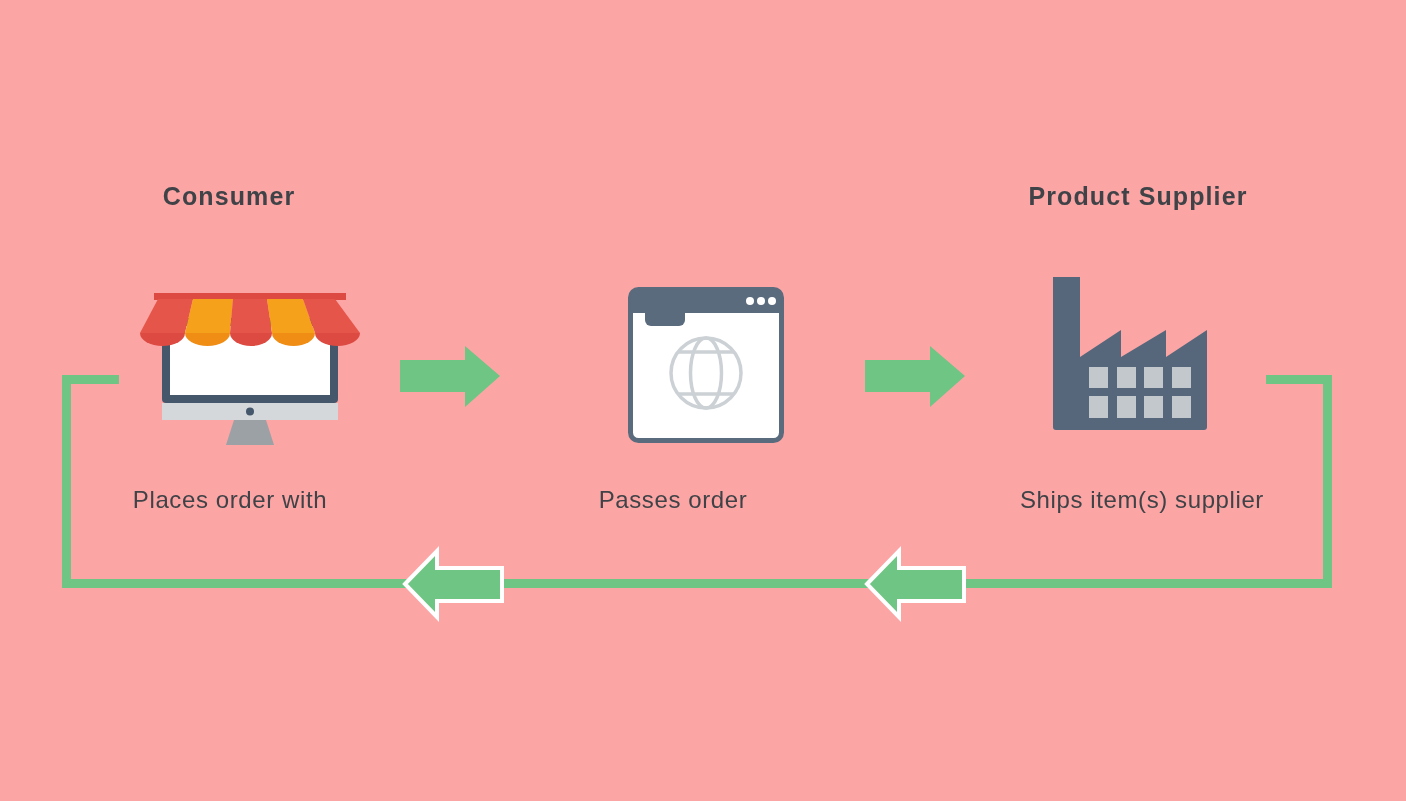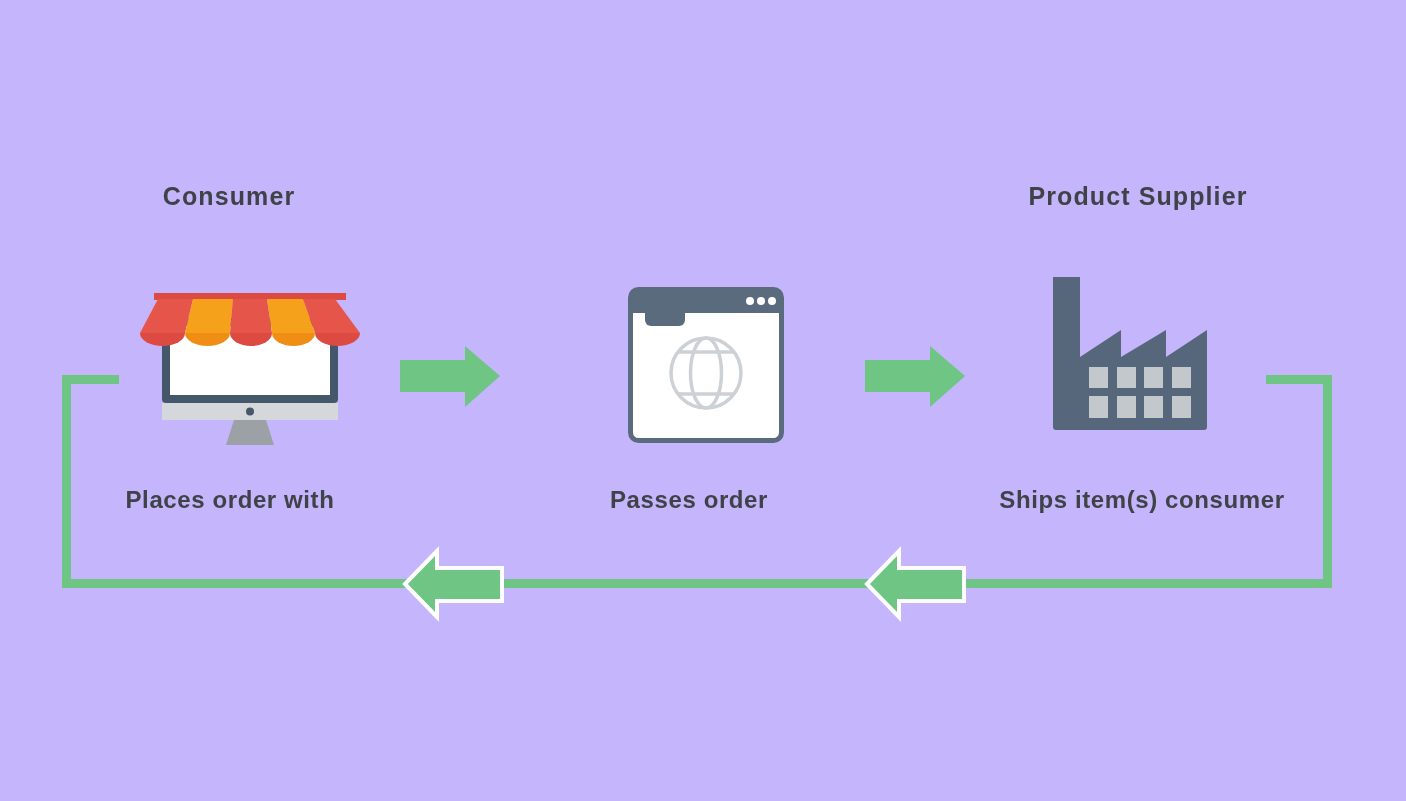--- a/index.html
+++ b/index.html
@@ -3,40 +3,40 @@
 <meta charset="utf-8">
 <style>
   html,body{margin:0;padding:0;}
   body{
     width:1406px;height:801px;
     background:#ffffff;
     font-family:"Liberation Sans", sans-serif;
     overflow:hidden;
     position:relative;
   }
-  .canvas{position:absolute;left:0;top:0;width:1406px;height:801px;background:#c4b5fd;}
+  .canvas{position:absolute;left:0;top:0;width:1406px;height:801px;background:#fca5a5;}
   .connectors{position:absolute;left:0;top:0;}
   .icon-svg{position:absolute;}
   .title{
     position:absolute;
     top:182px;
     width:400px;
     text-align:center;
     font-size:25px;
     font-weight:700;
     letter-spacing:1.1px;
     color:var(--text, #3f4347);
   }
   .caption{
     position:absolute;
     top:485px;
     width:400px;
     text-align:center;
     font-size:24px;
-    font-weight:700;
+    font-weight:400;
     letter-spacing:0.6px;
     line-height:29px;
     color:var(--text, #3f4347);
   }
   .caption span{display:block;}
 </style>
 </head>
 <body style="background: rgb(255, 255, 255);">
 
 <div class="canvas">
@@ -106,20 +106,20 @@
       <rect x="42" y="124" width="19" height="22"></rect>
       <rect x="70" y="124" width="19" height="22"></rect>
       <rect x="97" y="124" width="19" height="22"></rect>
       <rect x="125" y="124" width="19" height="22"></rect>
     </g>
   </svg>
 
   <div class="caption" style="left:30px">
     <span>Places order with</span>
   </div>
-  <div class="caption" style="left:489px">
+  <div class="caption" style="left:473px">
     <span>Passes order</span>
   </div>
   <div class="caption" style="left:942px">
-    <span>Ships item(s) consumer</span>
+    <span>Ships item(s) supplier</span>
   </div>
 
 </div>
 
 </body></html>

